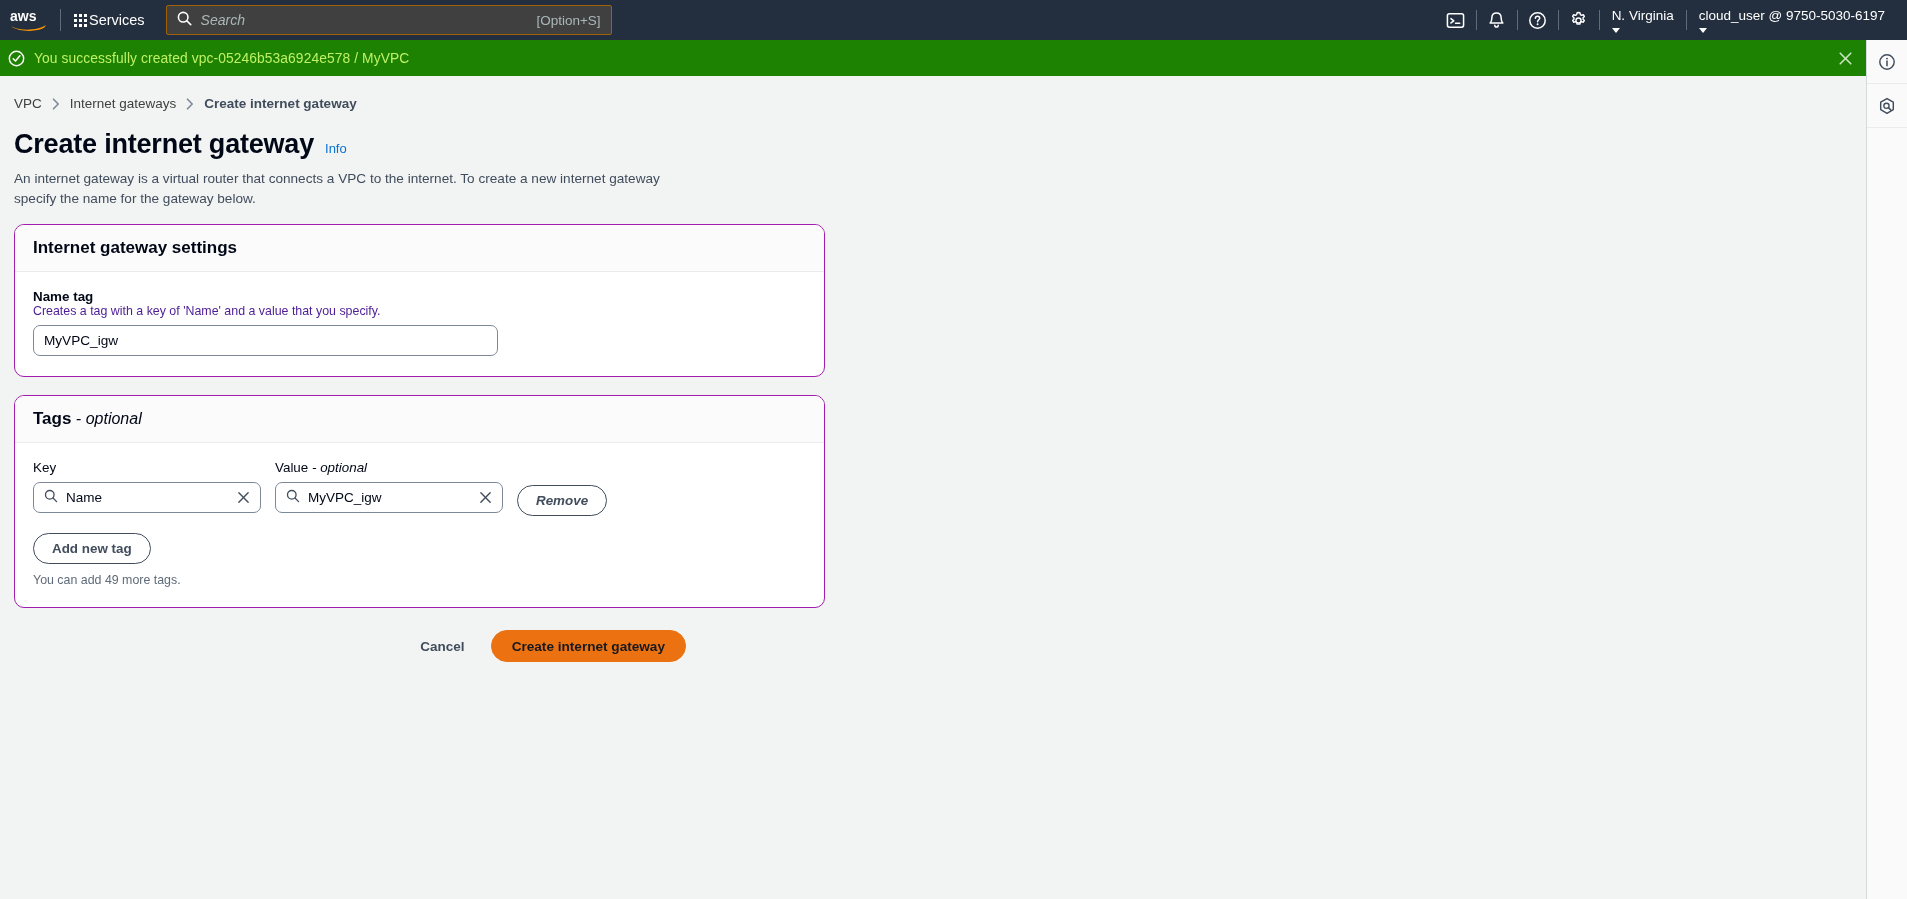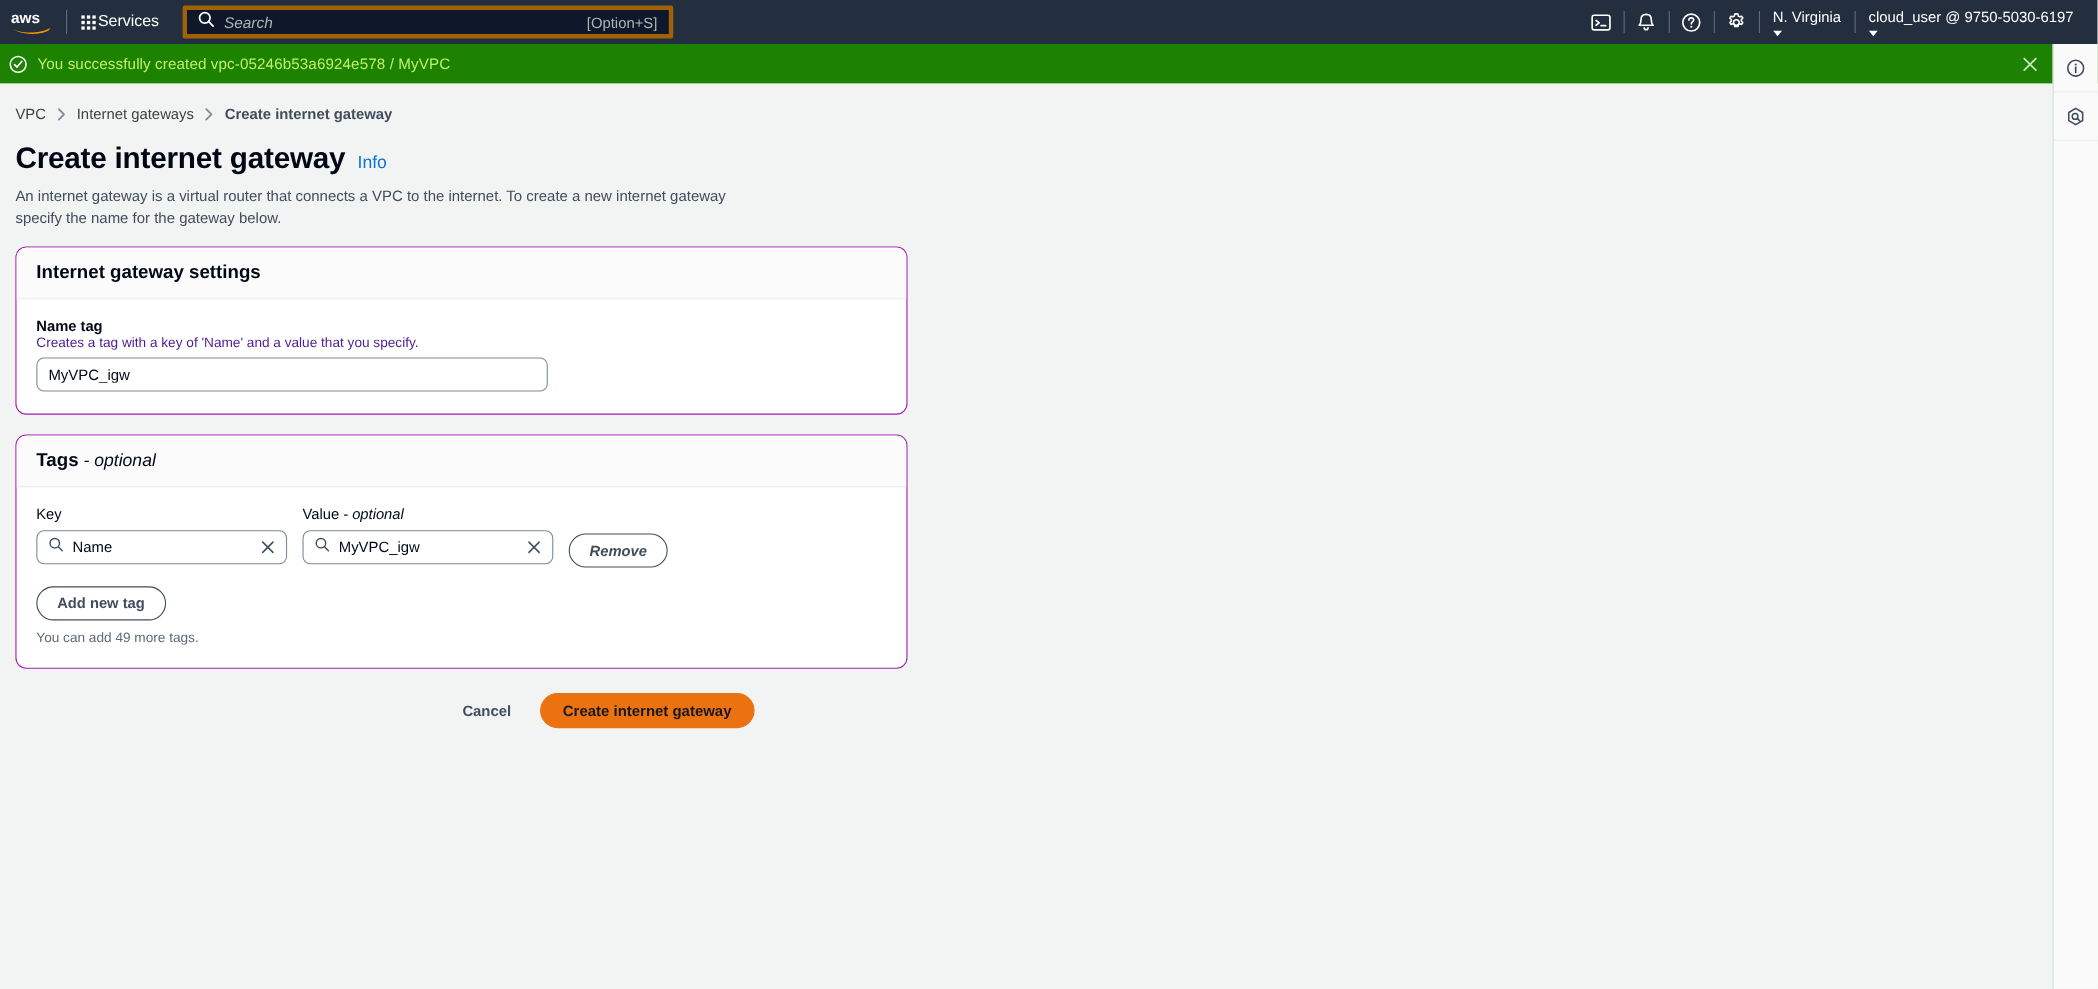--- a/index.html
+++ b/index.html
@@ -35,22 +35,22 @@
     border-radius: 2px;
   }
   .grid-icon {
     display: grid; grid-template-columns: repeat(3, 3px);
     grid-template-rows: repeat(3, 3px); gap: 2px;
   }
   .grid-icon i { background: #fff; width: 3px; height: 3px; display: block; }
   .search-wrap {
     flex: 0 0 auto;
     width: 446px; height: 30px; margin-left: 10px;
-    background: #0f172a;
-    border: 4px solid #a16207;
+    background: #404040;
+    border: 1px solid #a16207;
     border-radius: 2px;
     display: flex; align-items: center;
     padding: 0 10px;
     cursor: text;
   }
   .search-wrap .mag { flex: 0 0 auto; margin-right: 9px; }
   .search-input {
     flex: 1;
     background: transparent; border: none; outline: none;
     color: #d5dbdb; font-size: 14px;
@@ -129,21 +129,21 @@
   .bc-sep {
     margin: 0 10px; color: #7d8998; font-size: 13px;
     display: inline-flex; align-items: center;
   }
 
   .title-row { display: flex; align-items: baseline; gap: 11px; margin-bottom: 9px; }
   h1 {
     font-size: 27px; font-weight: 700; color: #000716;
     letter-spacing: -.2px; line-height: 1.15;
   }
-  .info-link { color: #0972d3; font-size: 16px; cursor: pointer; }
+  .info-link { color: #0972d3; font-size: 13px; cursor: pointer; }
   .page-desc {
     font-size: 13.6px; color: #414d5c; line-height: 1.45;
     max-width: 676px; margin-bottom: 16px;
   }
 
   .card {
     width: 811px;
     background: #fff;
     border: 1px solid #a21caf;
     border-radius: 10px;

